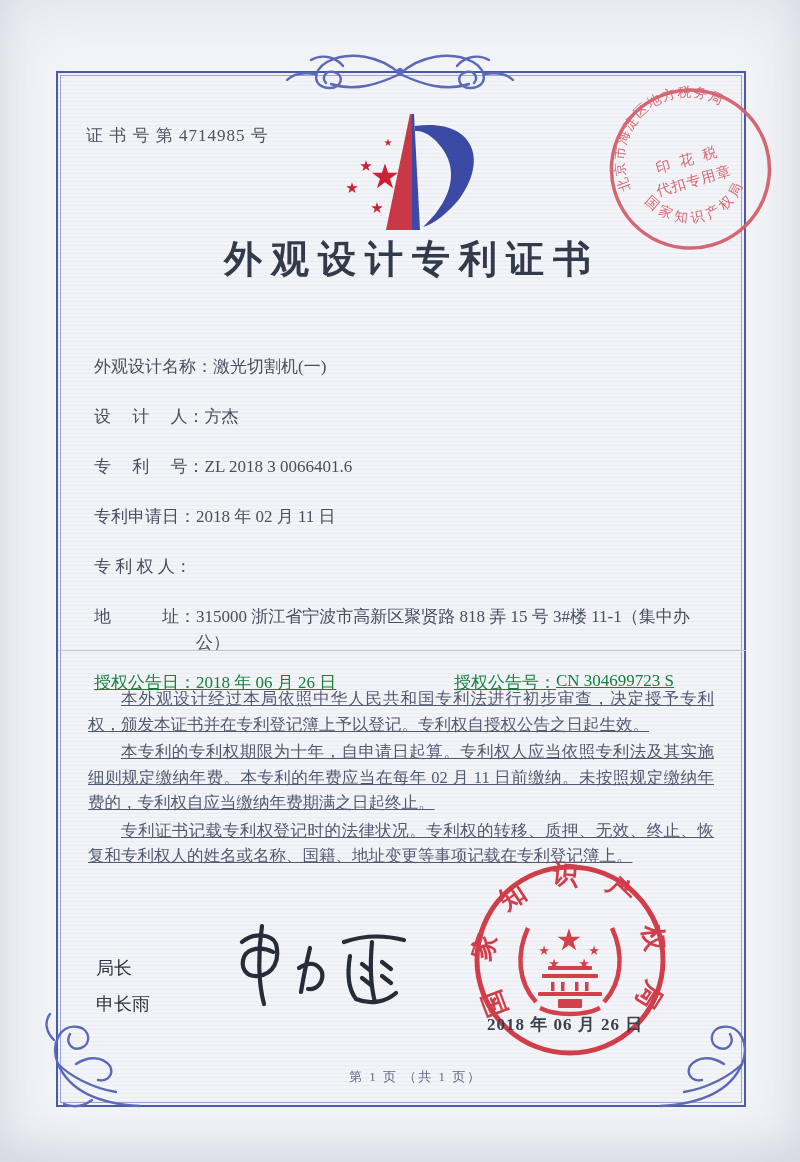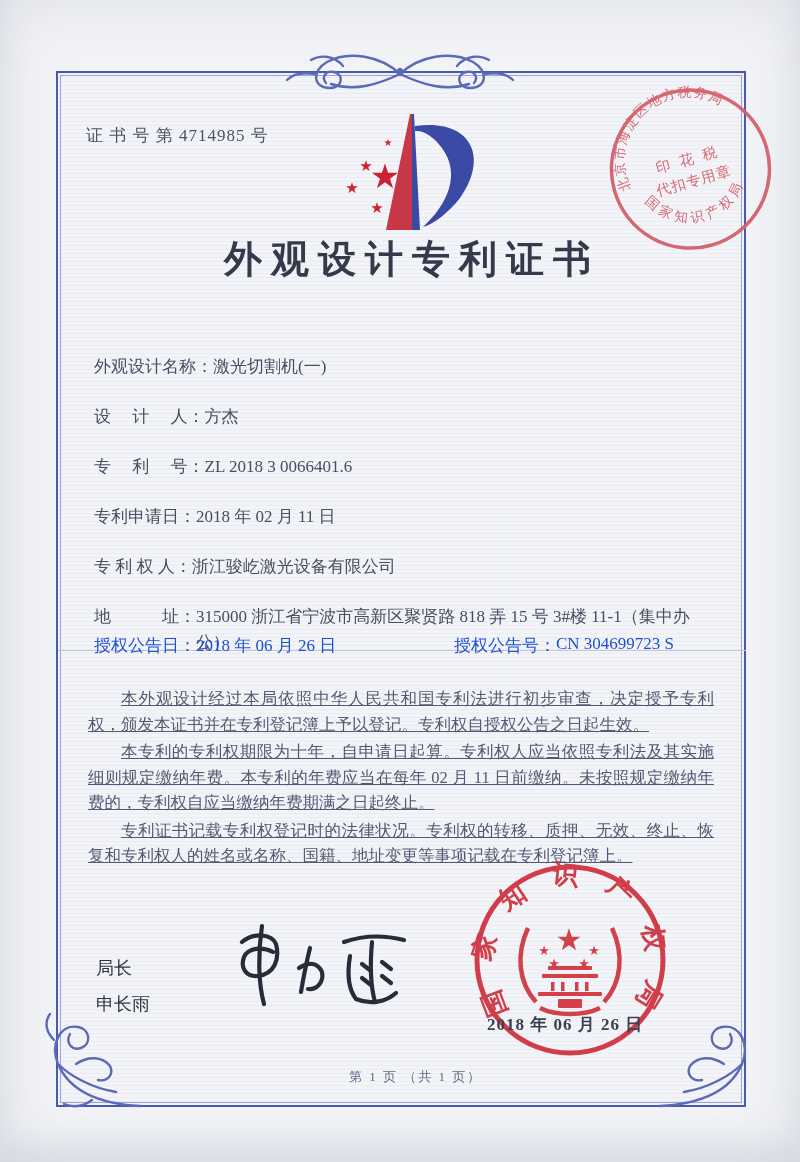--- a/index.html
+++ b/index.html
@@ -30,22 +30,22 @@
     font-size:38px; font-weight:700; letter-spacing:9px; color:#323a4c; }
 
   .fields { position:absolute; left:94px; top:354px; width:618px;
     font-size:17px; line-height:26px; color:#474e62; }
   .frow { display:flex; margin-bottom:24px;justify-content:space-between; }
   .frow .lbl { white-space:pre; flex:none; }
   .frow .val { flex:1; }
 
   .divider { position:absolute; left:58px; top:650px; width:688px; border-top:1px solid #c5c7cf; }
 
-  .grant-row { position:absolute; left:94px; top:634px; width:640px; display:flex;
-    font-size:17px; color:#1d4ed8; }
+  .grant-row { position:absolute; left:94px; top:671px; width:640px; display:flex;
+    font-size:17px; color:#15803d;text-decoration:underline; }
   .grant-left { flex:none; width:360px; display:flex; }
   .grant-right { flex:none; display:flex; }
 
   .body-text { position:absolute; left:88px; top:686px; width:626px;
     font-size:16.5px; line-height:25.5px; color:#525a73; text-align:justify; }
   .body-text p { text-indent:2em; margin:0 0 2px 0;text-decoration:underline; }
 
   .director { position:absolute; left:96px; top:950px;
     font-family:"Liberation Sans","DejaVu Sans",sans-serif;
     font-weight:400; font-size:18px; color:#2f3442; line-height:36px; }
@@ -150,21 +150,20 @@
     <div class="frow">
       <span class="lbl">专　 利　 号：</span>
       <span class="val">ZL 2018 3 0066401.6</span>
     </div>
     <div class="frow">
       <span class="lbl">专利申请日：</span>
       <span class="val">2018 年 02 月 11 日</span>
     </div>
     <div class="frow">
       <span class="lbl">专 利 权 人：</span>
-      <span class="val">浙江骏屹激光设备有限公司</span>
     </div>
     <div class="frow">
       <span class="lbl">地　　　址：</span>
       <span class="val">315000 浙江省宁波市高新区聚贤路 818 弄 15 号 3#楼 11-1（集中办公）</span>
     </div>
   </div>
 
   <div class="divider"></div>
 
   <div class="grant-row">

